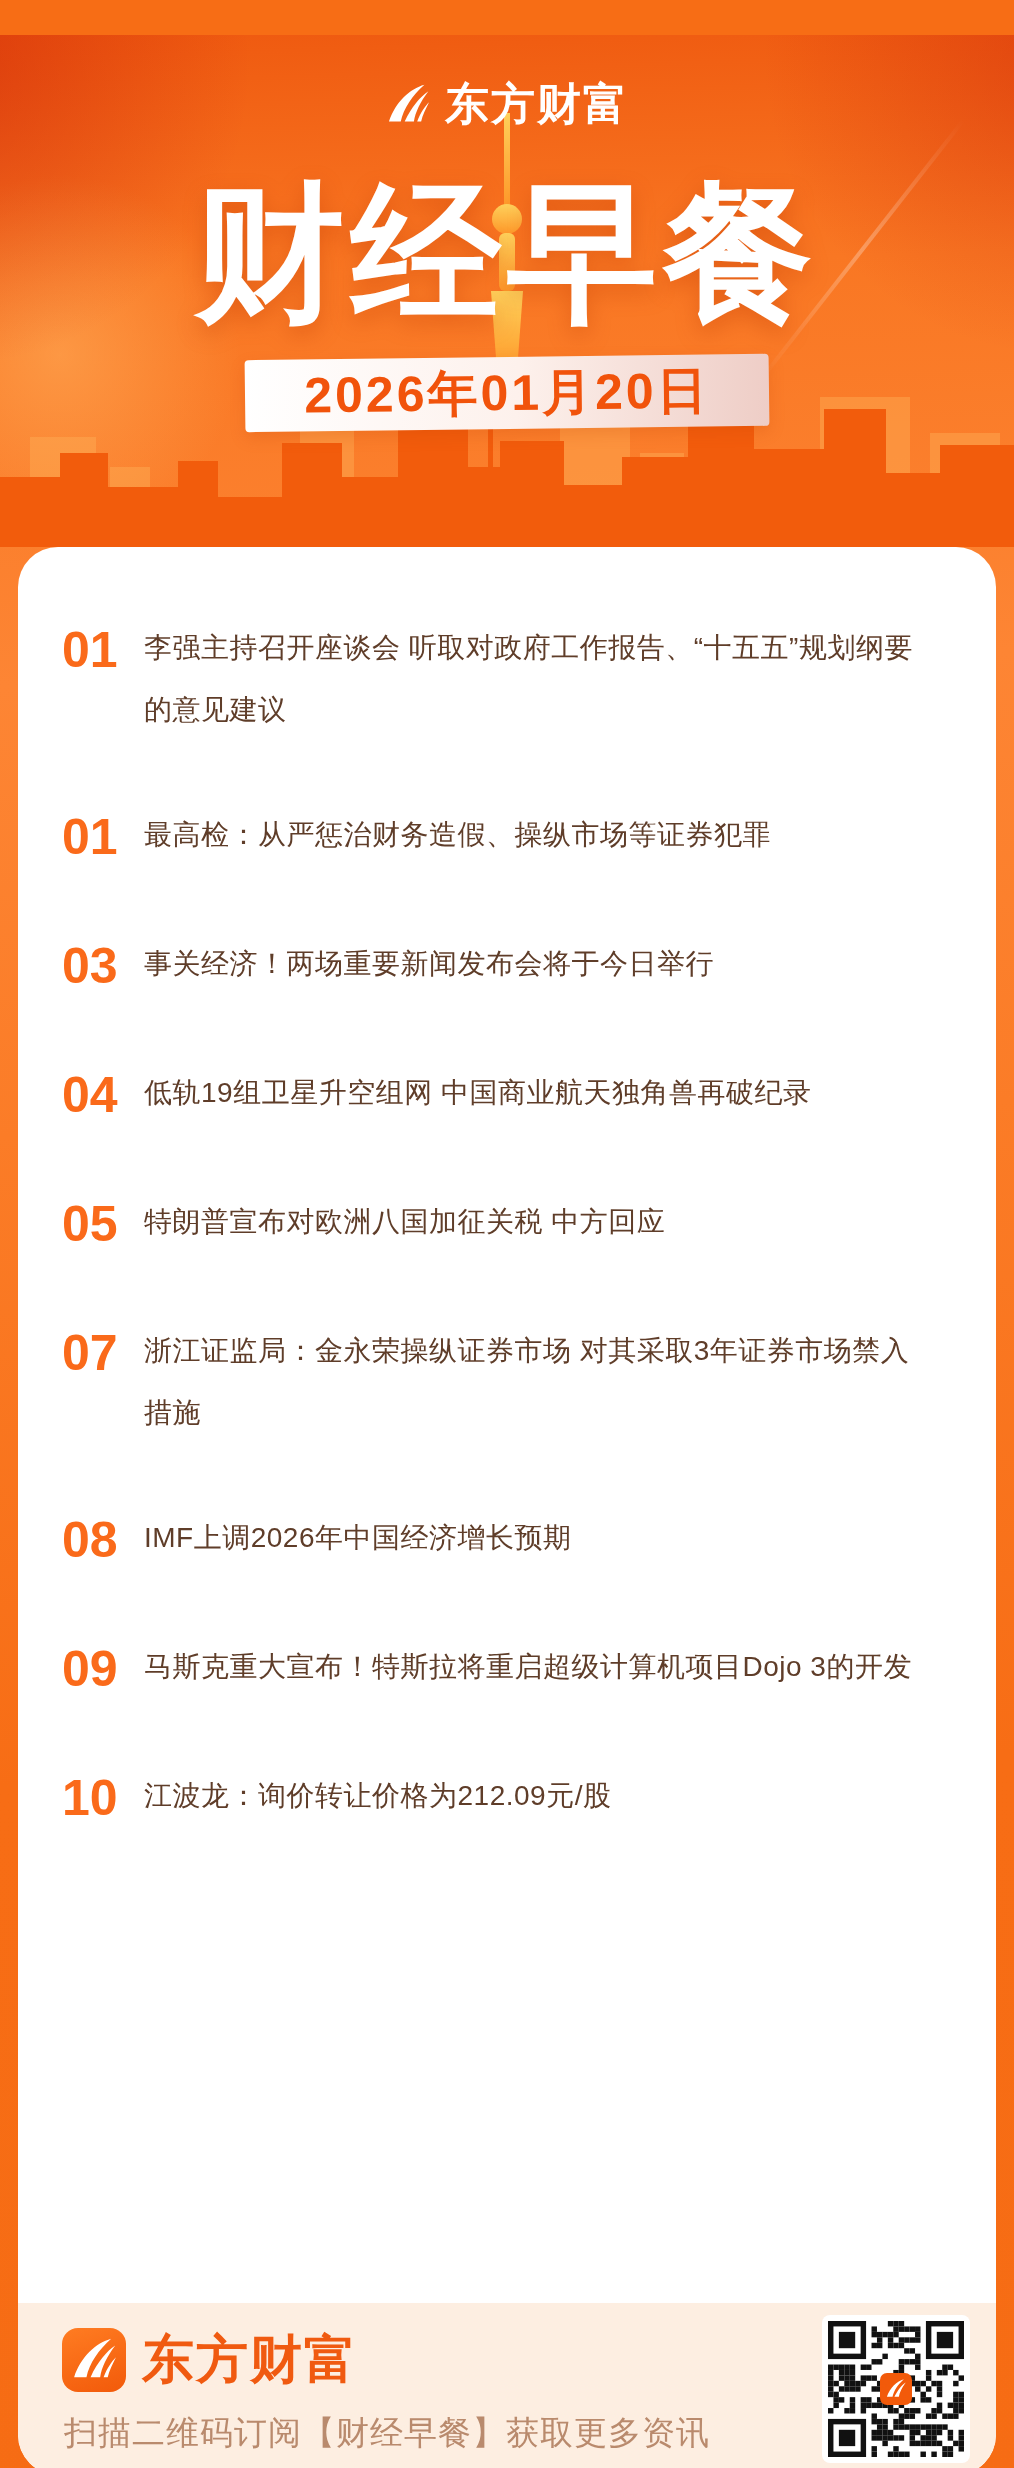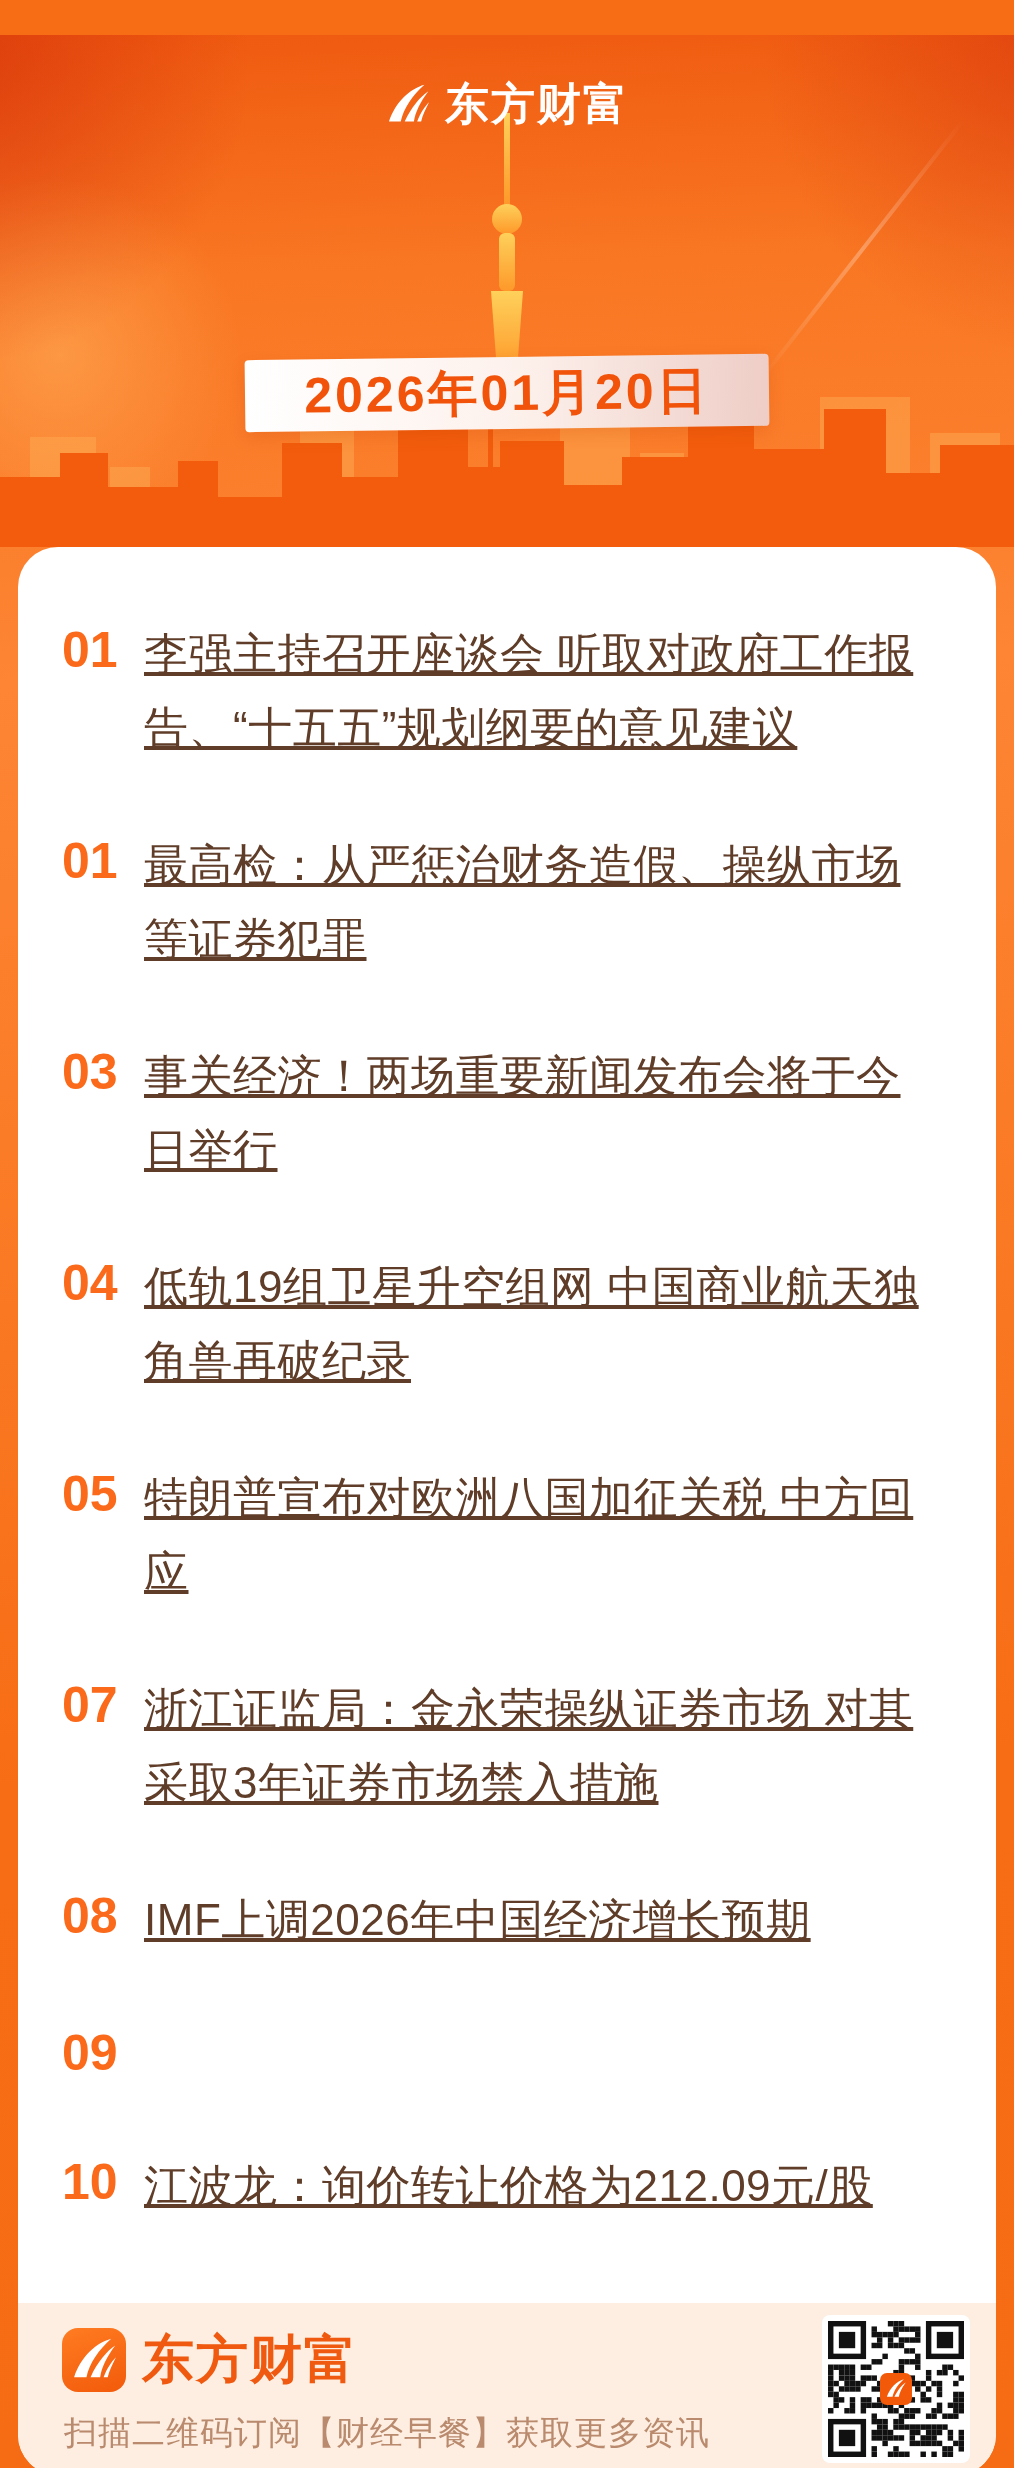--- a/index.html
+++ b/index.html
@@ -44,21 +44,21 @@
   }
   .date-text{font-size:50px;font-weight:700;color:#f1530b;letter-spacing:3px;}
   
   .card{
     position:absolute;left:18px;top:512px;width:978px;height:1928px;z-index:4;
     background:#ffffff;border-radius:40px;overflow:hidden;
   }
   .list{padding:70px 38px 0 44px;display:flex;flex-direction:column;gap:63px;}
   .row{display:flex;gap:16px;align-items:flex-start;}
   .num{min-width:66px;font-size:50px;font-weight:700;color:#fa6a1a;line-height:66px;}
-  .txt{font-size:44px;line-height:74px;color:#5f3d29;letter-spacing:.5px;max-width:792px;text-decoration:underline;}
+  .txt{font-size:28px;line-height:62px;color:#5f3d29;letter-spacing:.5px;max-width:792px;}
   
   .footer{
     position:absolute;left:0;right:0;bottom:0;height:172px;
     background:#fdeee1;border-radius:0 0 40px 40px;
   }
   .f-brand{position:absolute;left:44px;top:22px;display:flex;align-items:center;gap:16px;}
   .f-icon{
     width:64px;height:64px;border-radius:16px;
     background:linear-gradient(160deg,#ff7c22,#f25a0a);
     display:flex;align-items:center;justify-content:center;
@@ -133,20 +133,21 @@
     <svg width="46" height="46" viewBox="0 0 70 70">
       <g fill="#ffffff">
         <path d="M6 60 C16 30 38 10 60 4 C42 20 28 40 24 60 Z"></path>
         <path d="M30 60 C40 38 54 22 66 14 C54 30 46 46 44 60 Z"></path>
         <path d="M49 60 C54 47 61 37 67 31 C62 41 57 51 55 60 Z"></path>
       </g>
     </svg>
     <span class="brand-text">东方财富</span>
   </div>
 
+  <div class="title">财经早餐</div>
 
   <div class="date-badge">
     <span class="date-text">2026年01月20日</span>
   </div>
 
   <div class="card">
     <div class="list">
       <div class="row">
         <div class="num">01</div>
         <div class="txt">李强主持召开座谈会 听取对政府工作报告、“十五五”规划纲要的意见建议</div>
@@ -170,20 +171,21 @@
       <div class="row">
         <div class="num">07</div>
         <div class="txt">浙江证监局：金永荣操纵证券市场 对其采取3年证券市场禁入措施</div>
       </div>
       <div class="row">
         <div class="num">08</div>
         <div class="txt">IMF上调2026年中国经济增长预期</div>
       </div>
       <div class="row">
         <div class="num">09</div>
+        <div class="txt">马斯克重大宣布！特斯拉将重启超级计算机项目Dojo 3的开发</div>
       </div>
       <div class="row">
         <div class="num">10</div>
         <div class="txt">江波龙：询价转让价格为212.09元/股</div>
       </div>
     </div>
 
     <div class="footer">
       <div class="f-brand">
         <div class="f-icon">

